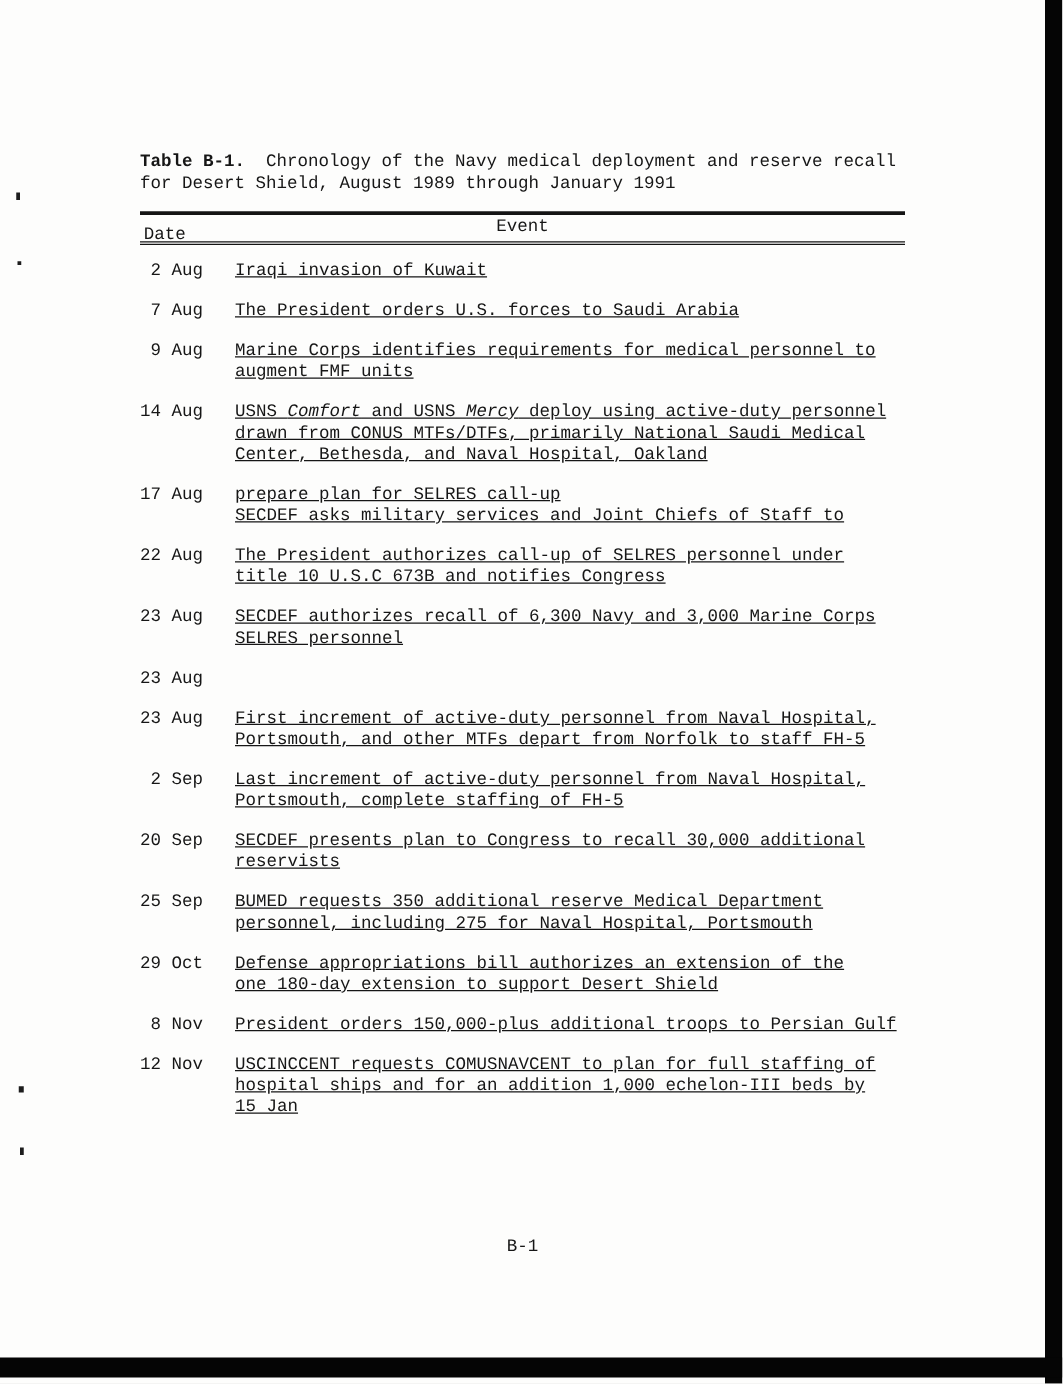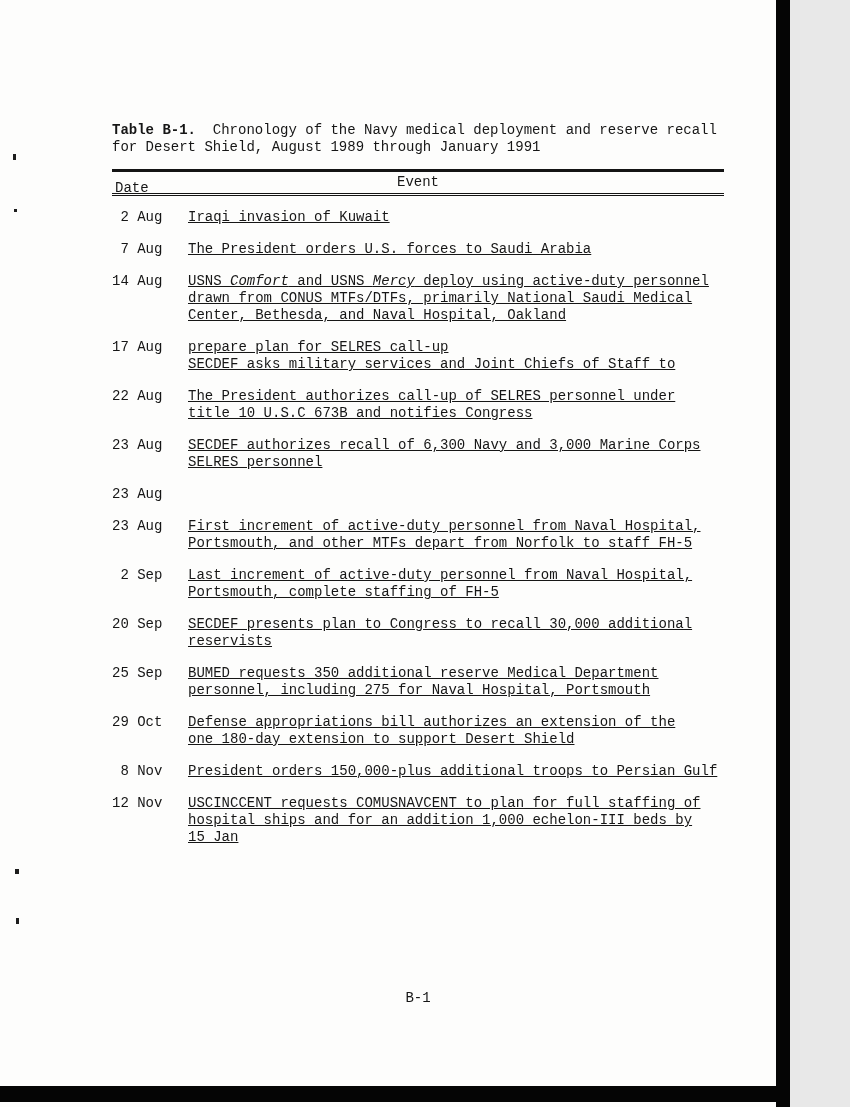--- a/index.html
+++ b/index.html
@@ -2,21 +2,21 @@
 <html><head>
 <meta charset="utf-8">
 <style>
   html, body {
     margin: 0;
     padding: 0;
     background: #e8e8e8;
   }
   .page {
     position: relative;
-    width: 790px;
+    width: 850px;
     height: 1107px;
     background: #fdfdfc;
     overflow: hidden;
     font-family: "Liberation Mono", "DejaVu Sans Mono", monospace;
     color: #161616;
   }
   
   .edge-right {
     position: absolute;
     top: 0;
@@ -107,20 +107,27 @@
             <div class="event-line">Iraqi invasion of Kuwait</div>
           </div>
         </div>
         <div class="row">
           <div class="cell-date"> 7 Aug</div>
           <div class="cell-event">
             <div class="event-line">The President orders U.S. forces to Saudi Arabia</div>
           </div>
         </div>
         <div class="row">
+          <div class="cell-date"> 9 Aug</div>
+          <div class="cell-event">
+            <div class="event-line">Marine Corps identifies requirements for medical personnel to</div>
+            <div class="event-line">augment FMF units</div>
+          </div>
+        </div>
+        <div class="row">
           <div class="cell-date">14 Aug</div>
           <div class="cell-event">
             <div class="event-line"><span>USNS </span><span class="it">Comfort</span><span> and USNS </span><span class="it">Mercy</span><span> deploy using active-duty personnel</span></div>
             <div class="event-line">drawn from CONUS MTFs/DTFs, primarily National Saudi Medical</div>
             <div class="event-line">Center, Bethesda, and Naval Hospital, Oakland</div>
           </div>
         </div>
         <div class="row">
           <div class="cell-date">17 Aug</div>
           <div class="cell-event">

